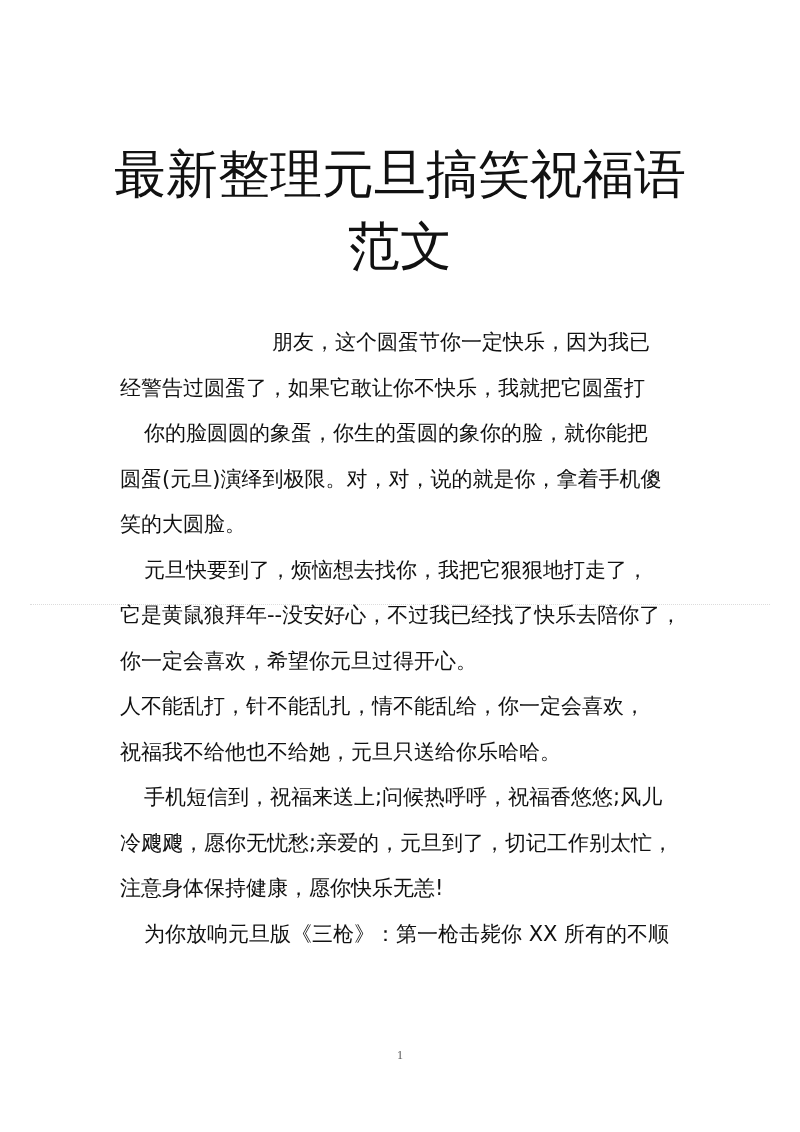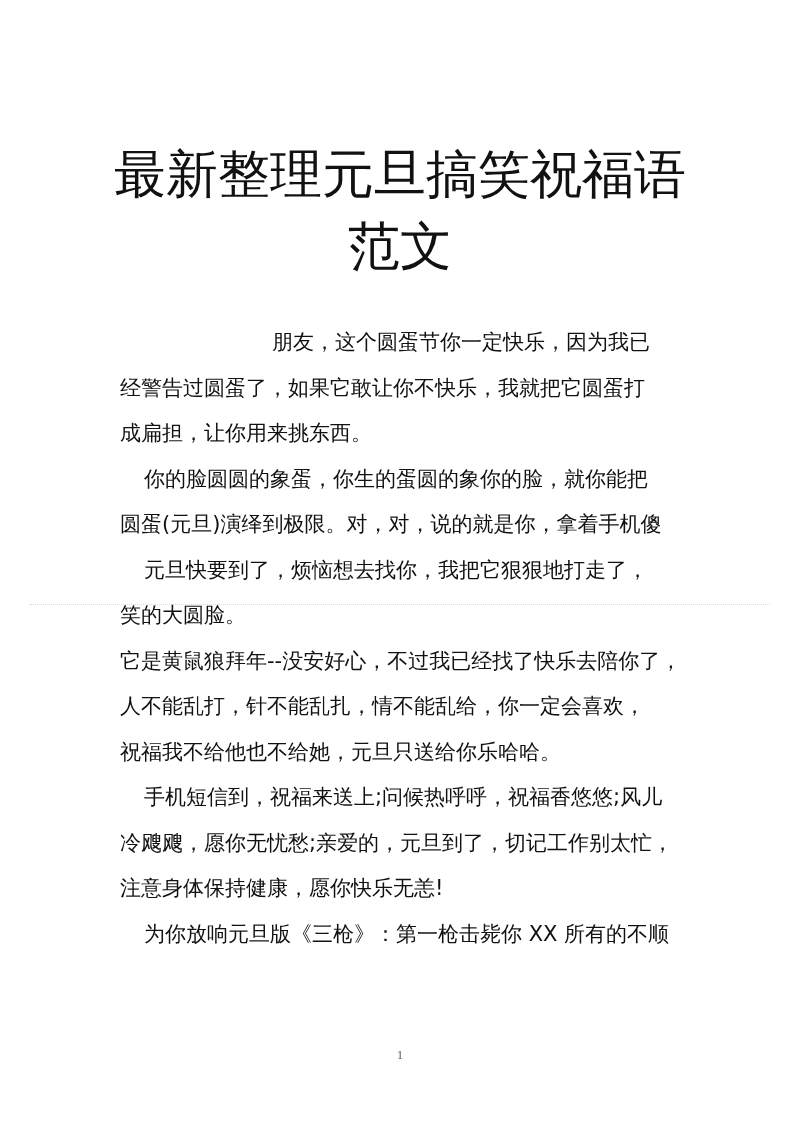--- a/index.html
+++ b/index.html
@@ -78,26 +78,26 @@
   <h1 class="title" style="margin:0;">
     <span class="line" style="height:72px;line-height:72px;font-size:52px;">最新整理元旦搞笑祝福语</span>
     <span class="line" style="height:72px;line-height:72px;font-size:52px;">范文</span>
   </h1>
 
   <div class="dotted-rule"></div>
 
   <div class="body-text">
     <div class="line indent-big">朋友，这个圆蛋节你一定快乐，因为我已</div>
     <div class="line">经警告过圆蛋了，如果它敢让你不快乐，我就把它圆蛋打</div>
-    <div class="line">成扁担，让你用来挑东西。</div>
     <div class="line indent">你的脸圆圆的象蛋，你生的蛋圆的象你的脸，就你能把</div>
     <div class="line">圆蛋(元旦)演绎到极限。对，对，说的就是你，拿着手机傻</div>
+    <div class="line">笑的大圆脸。</div>
     <div class="line indent">元旦快要到了，烦恼想去找你，我把它狠狠地打走了，</div>
-    <div class="line">笑的大圆脸。</div>
     <div class="line">它是黄鼠狼拜年--没安好心，不过我已经找了快乐去陪你了，</div>
+    <div class="line">你一定会喜欢，希望你元旦过得开心。</div>
     <div class="line">人不能乱打，针不能乱扎，情不能乱给，你一定会喜欢，</div>
     <div class="line">祝福我不给他也不给她，元旦只送给你乐哈哈。</div>
     <div class="line indent">手机短信到，祝福来送上;问候热呼呼，祝福香悠悠;风儿</div>
     <div class="line">冷飕飕，愿你无忧愁;亲爱的，元旦到了，切记工作别太忙，</div>
     <div class="line">注意身体保持健康，愿你快乐无恙!</div>
     <div class="line indent">为你放响元旦版《三枪》：第一枪击毙你 XX 所有的不顺</div>
   </div>
 
   <div class="page-number">1</div>
 </div>

